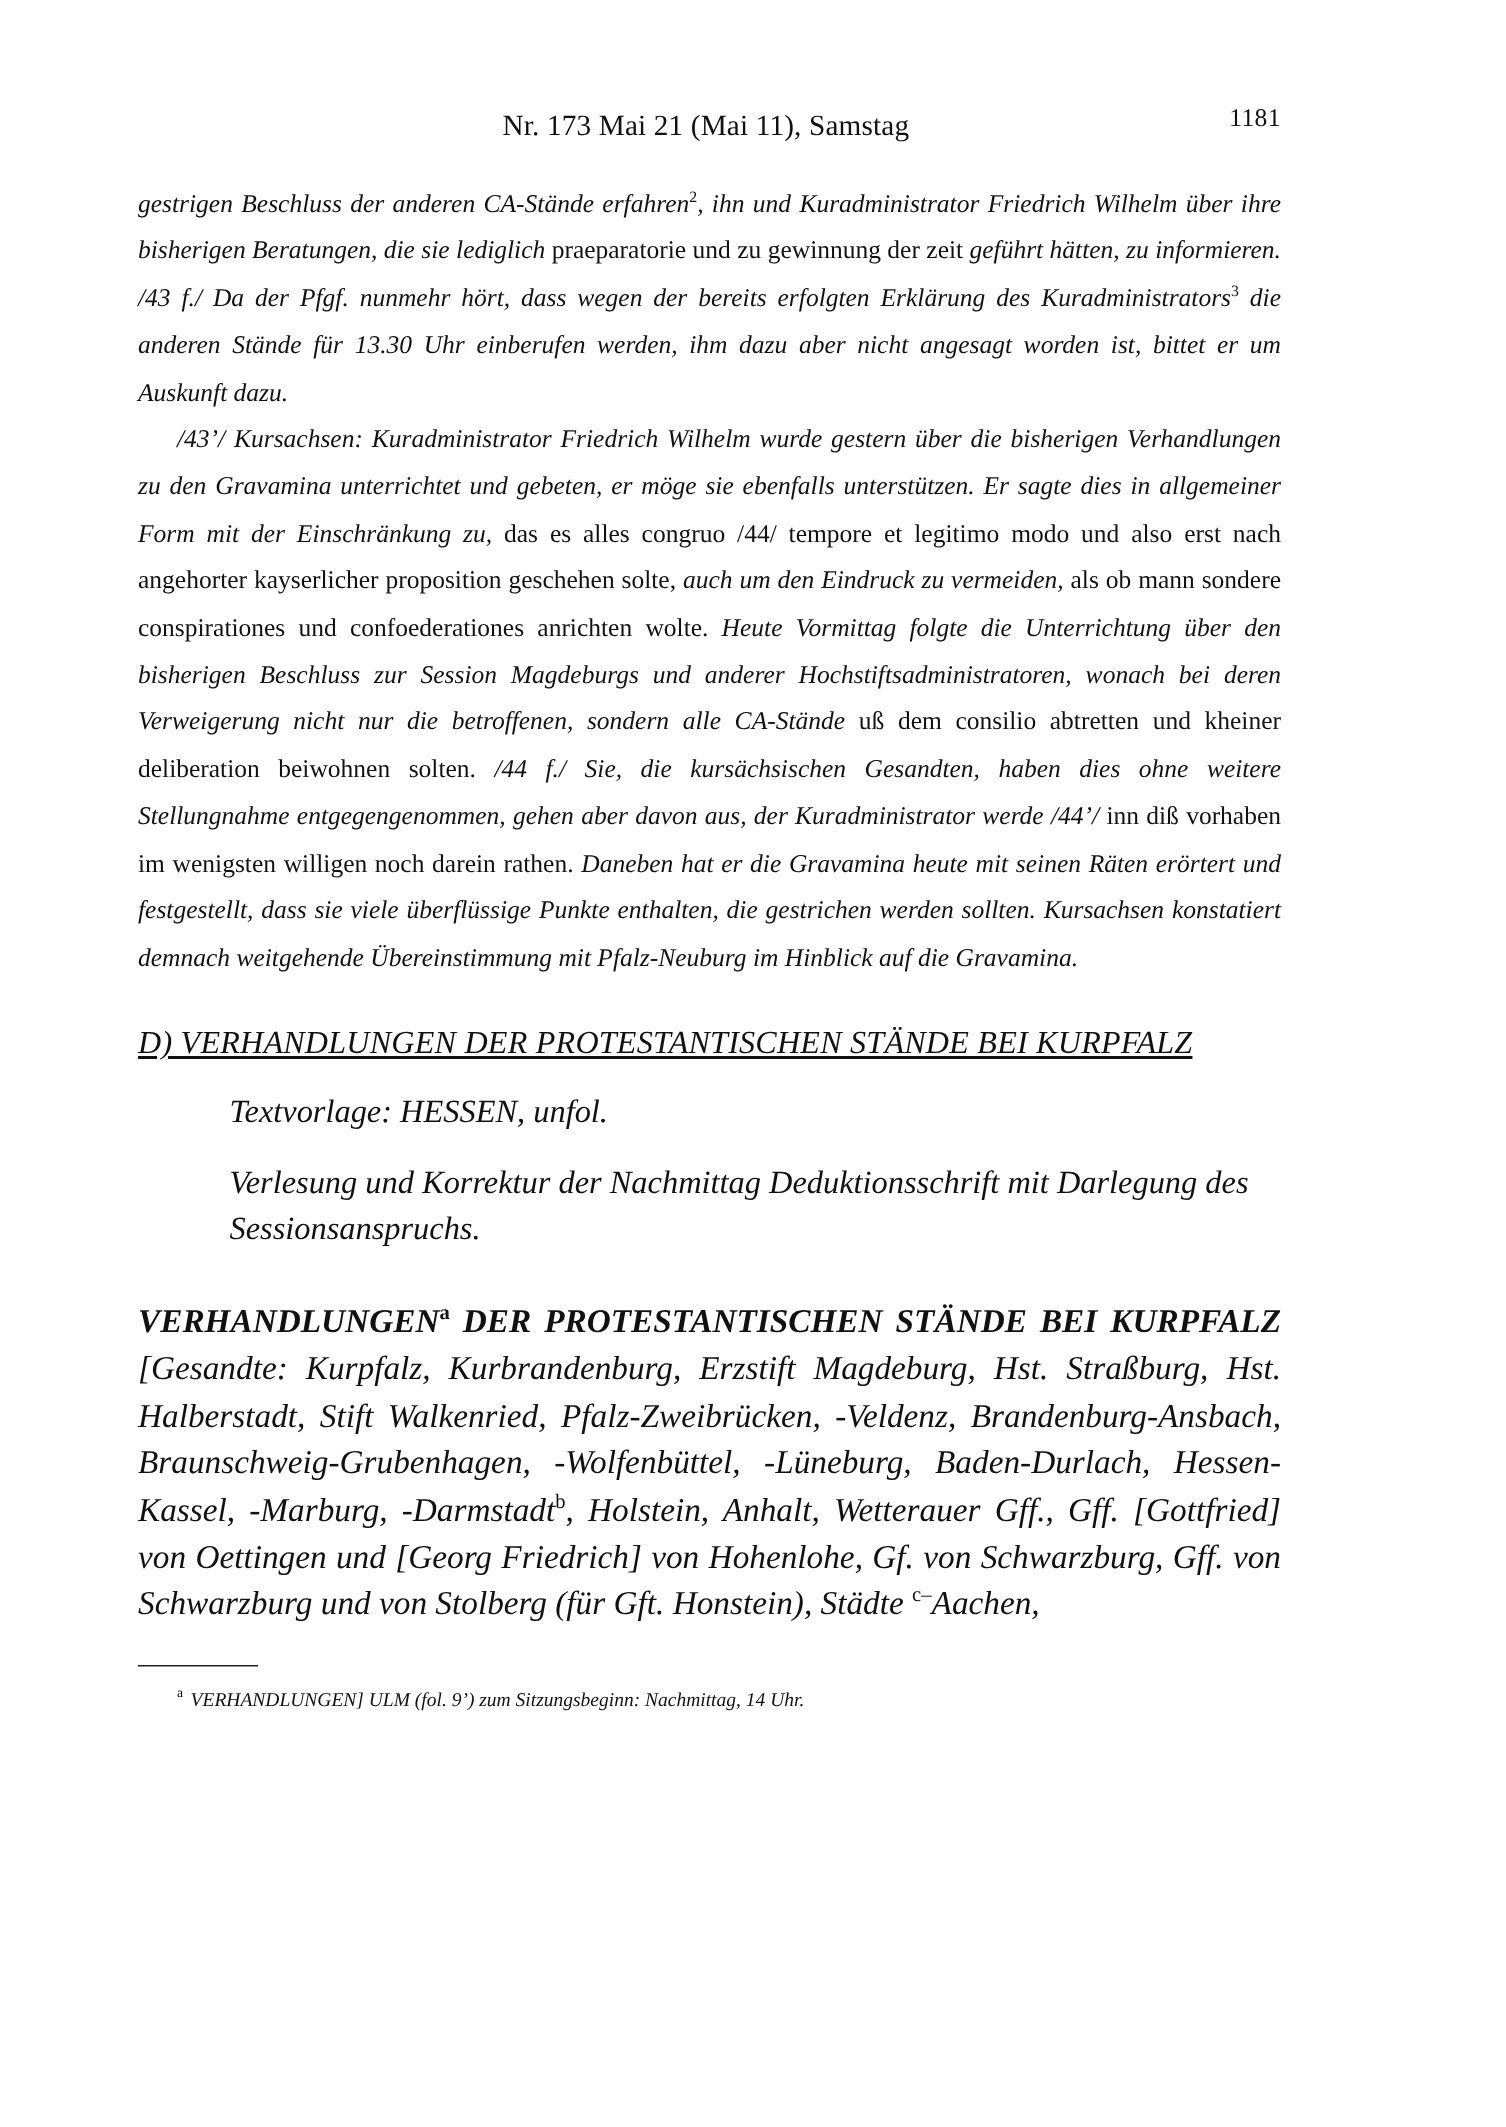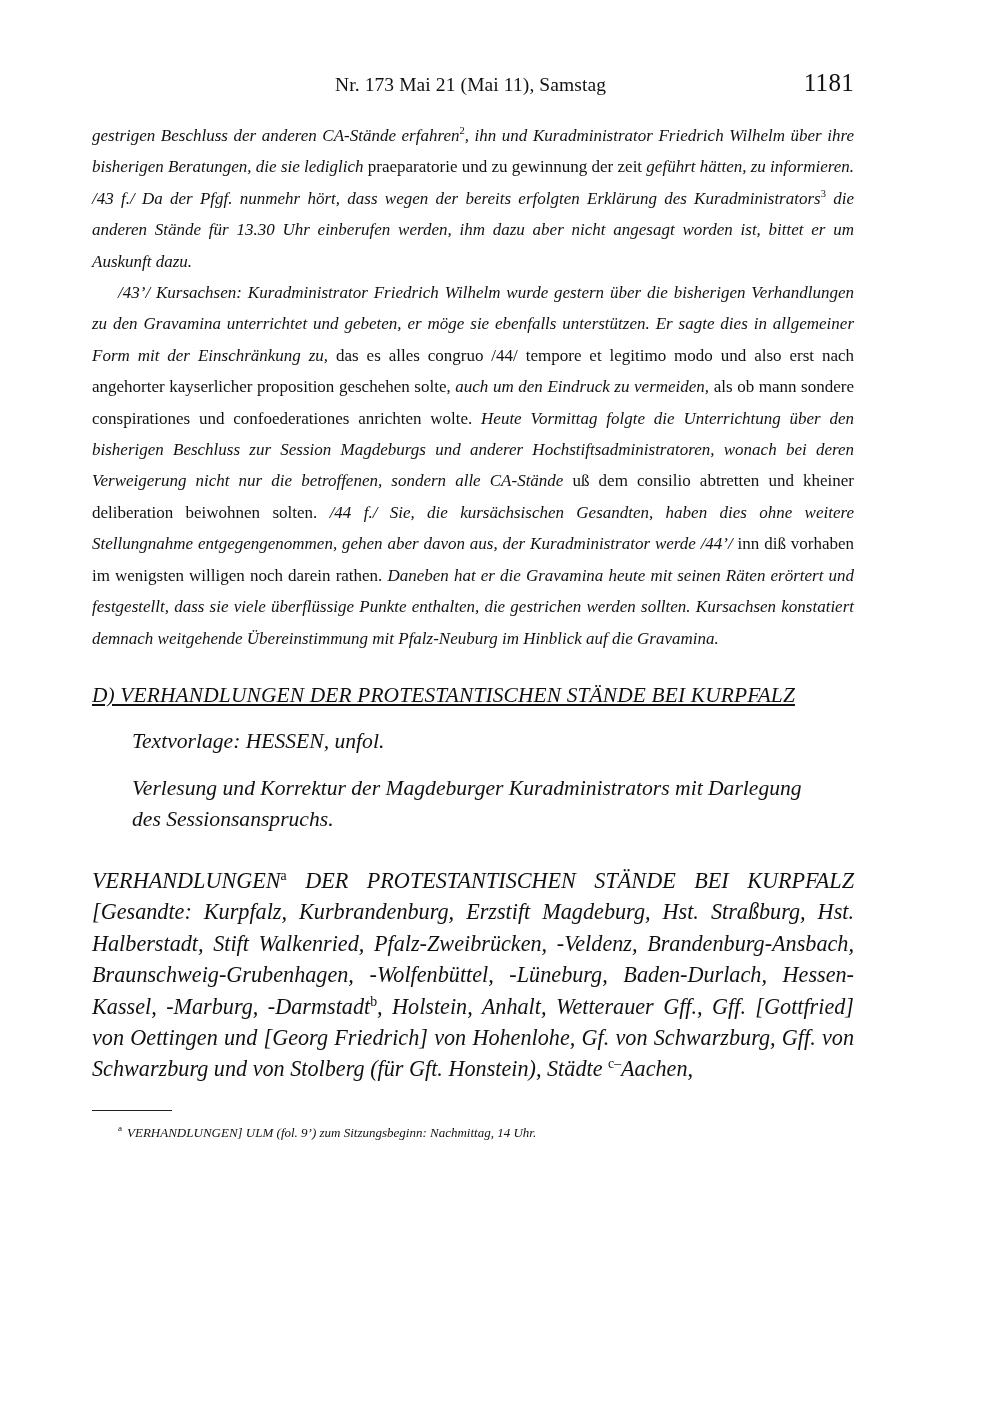--- a/index.html
+++ b/index.html
@@ -38,21 +38,21 @@
     position: absolute;
     left: 243px;
     top: 0;
     white-space: nowrap;
     letter-spacing: 0.1px;
   }
   .runhead .rh-page {
     position: absolute;
     right: 0;
     top: -5px;
-    font-size: 25px;
+    font-size: 17px;
     letter-spacing: 0.3px;
   }
 
   
   .para {
     font-size: 17px;
     line-height: 31.4px;
     text-align: justify;
     text-justify: inter-word;
     margin: 0;
@@ -82,21 +82,21 @@
     font-size: 21.4px;
     font-style: italic;
     line-height: 30px;
     margin-top: 26px;
     letter-spacing: 0.15px;
     white-space: nowrap;
     text-decoration: underline;
   }
   .sub-block {
     margin-top: 16px;
-    margin-left: 40px;
+    margin-left: 61px;
     font-size: 21.6px;
     font-style: italic;
     line-height: 31px;
     width: 700px;
   }
   .sub-block .second {
     margin-top: 16px;
   }
 
   
@@ -105,20 +105,21 @@
     font-size: 22.2px;
     font-style: italic;
     line-height: 31.4px;
     text-align: justify;
   }
   .verh .headline {
     display: block;
     text-align: justify;
     text-align-last: justify;
     white-space: normal;
+    font-weight: bold;
   }
 
   
   .fn-rule-letters {
     width: 80px;
     height: 0;
     border-top: 1.4px solid #222;
     margin-top: 25px;
     margin-bottom: 9px;
   }
@@ -150,21 +151,21 @@
     </div>
 
     <p class="para"><span class="it">gestrigen Beschluss der anderen CA-Stände erfahren</span><sup class="fn">2</sup><span class="it">, ihn und Kuradministrator Friedrich Wilhelm über ihre bisherigen Beratungen, die sie lediglich </span><span class="rm">praeparatorie und zu gewinnung der zeit </span><span class="it">geführt hätten, zu informieren. /43 f./ Da der Pfgf. nunmehr hört, dass wegen der bereits erfolgten Erklärung des Kuradministrators</span><sup class="fn">3</sup><span class="it"> die anderen Stände für 13.30 Uhr einberufen werden, ihm dazu aber nicht angesagt worden ist, bittet er um Auskunft dazu.</span></p>
 
     <p class="para indent"><span class="it">/43’/ Kursachsen: Kuradministrator Friedrich Wilhelm wurde gestern über die bisherigen Verhandlungen zu den Gravamina unterrichtet und gebeten, er möge sie ebenfalls unterstützen. Er sagte dies in allgemeiner Form mit der Einschränkung zu, </span><span class="rm">das es alles congruo /44/ tempore et legitimo modo und also erst nach angehorter kayserlicher proposition geschehen solte, </span><span class="it">auch um den Eindruck zu vermeiden, </span><span class="rm">als ob mann sondere conspirationes und confoederationes anrichten wolte. </span><span class="it">Heute Vormittag folgte die Unterrichtung über den bisherigen Beschluss zur Session Magdeburgs und anderer Hochstiftsadministratoren, wonach bei deren Verweigerung nicht nur die betroffenen, sondern alle CA-Stände </span><span class="rm">uß dem consilio abtretten und kheiner deliberation beiwohnen solten. </span><span class="it">/44 f./ Sie, die kursächsischen Gesandten, haben dies ohne weitere Stellungnahme entgegengenommen, gehen aber davon aus, der Kuradministrator werde /44’/ </span><span class="rm">inn diß vorhaben im wenigsten willigen noch darein rathen. </span><span class="it">Daneben hat er die Gravamina heute mit seinen Räten erörtert und festgestellt, dass sie viele überflüssige Punkte enthalten, die gestrichen werden sollten. Kursachsen konstatiert demnach weitgehende Übereinstimmung mit Pfalz-Neuburg im Hinblick auf die Gravamina.</span></p>
 
     <div class="sect-head">D)  VERHANDLUNGEN DER PROTESTANTISCHEN STÄNDE BEI KURPFALZ</div>
 
     <div class="sub-block">
       <div>Textvorlage: HESSEN, unfol.</div>
-      <div class="second">Verlesung und Korrektur der Magdeburger Kuradministrators mit Darlegung des Sessionsanspruchs.</div>
+      <div class="second">Verlesung und Korrektur der Nachmittag Deduktionsschrift mit Darlegung des Sessionsanspruchs.</div>
     </div>
 
     <p class="verh"><span class="headline"><span>VERHANDLUNGEN</span><sup class="fni">a</sup><span> DER PROTESTANTISCHEN STÄNDE BEI KURPFALZ</span></span><span>[Gesandte: Kurpfalz, Kurbrandenburg, Erzstift Magdeburg, Hst. Straßburg, Hst. Halberstadt, Stift Walkenried, Pfalz-Zweibrücken, -Veldenz, Brandenburg-Ansbach, Braunschweig-Grubenhagen, -Wolfenbüttel, -Lüneburg, Baden-Durlach, Hessen-Kassel, -Marburg, -Darmstadt</span><sup class="fni">b</sup><span>, Holstein, Anhalt, Wetterauer Gff., Gff. [Gottfried] von Oettingen und [Georg Friedrich] von Hohenlohe, Gf. von Schwarzburg, Gff. von Schwarzburg und von Stolberg (für Gft. Honstein), Städte </span><sup class="fni">c–</sup><span>Aachen,</span></p>
 
     <div class="fn-rule-letters"></div>
     <div>
         <p class="fn-line"><sup class="fn-mark">a</sup><span class="it">VERHANDLUNGEN] ULM (fol. 9’) zum Sitzungsbeginn: Nachmittag, 14 Uhr.</span></p>
       </div>
 
   </div>

